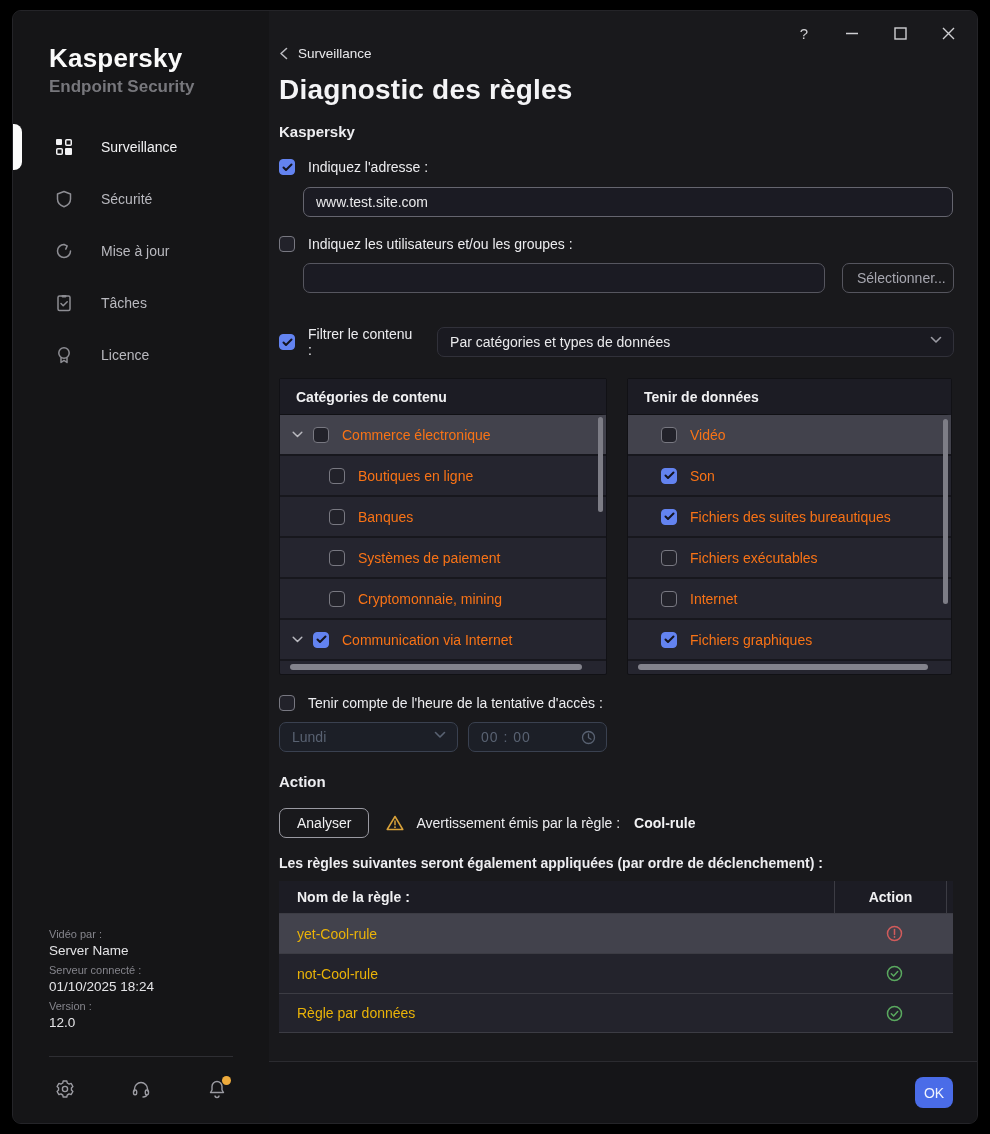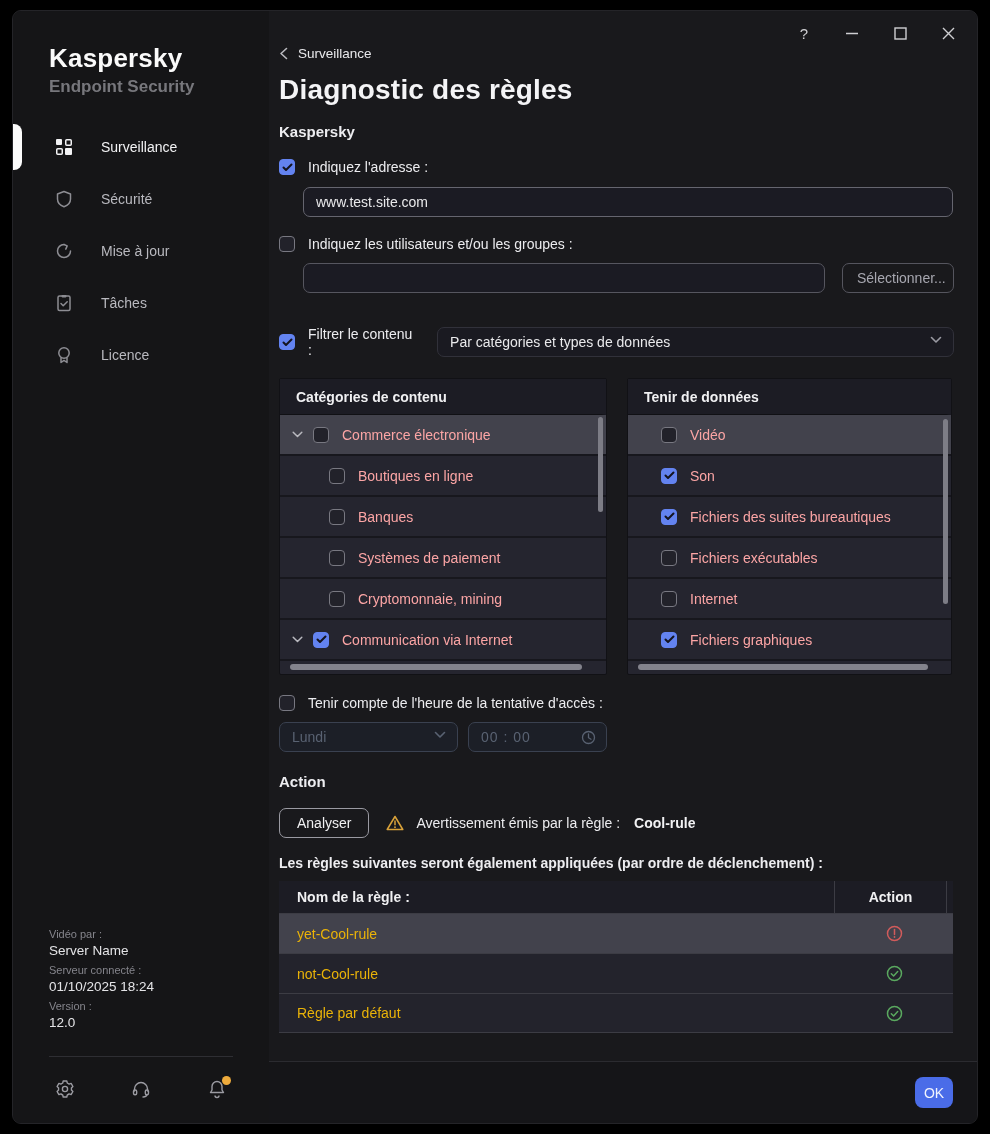--- a/index.html
+++ b/index.html
@@ -67,21 +67,21 @@
   .panel-head { height:36px; background:#1c1c24; display:flex; align-items:center; padding:0 16px;
     color:#f0f0f2; font-size:14px; font-weight:bold; border-right:5px solid #1c1c24; border-bottom:1px solid #101014; }
   .panel-body { position:relative; }
   .prow { height:41px; display:flex; align-items:center; border-bottom:2px solid #17171d; }
   .prow:last-child { border-bottom:none; }
   .prow.sel { background:#42424c; }
   .prow .chev { width:14px; margin-left:12px; color:#b9b9bf; display:flex; }
   .prow .cb { margin-left:7px; }
   .prow.nochev .cb { margin-left:33px; }
   .prow.ind .cb { margin-left:49px; }
-  .prow .plabel { margin-left:13px; color:#fca5a5; font-size:14px; }
+  .prow .plabel { margin-left:13px; color:#f97316; font-size:14px; }
   .vscroll { position:absolute; right:3px; width:5px; border-radius:3px; background:#7d7d86; }
   .hscroll-area { height:13px; position:relative; }
   .hscroll { position:absolute; left:10px; top:3px; height:6px; border-radius:3px; background:#83838c; }
   
   .time-row { margin-top:20px; }
   .time-controls { margin-top:11px; display:flex; gap:10px; }
   .select.disabled { background:#1c1f27; border-color:#3a4150; color:#596272; }
   .select-day { width:179px; }
   .time-input { width:139px; background:#1c1f27; border:1px solid #3a4150; color:#596272; position:relative;
     height:30px; border-radius:7px; font-size:14px; display:flex; align-items:center; padding:0 12px; letter-spacing:1px; }
@@ -442,21 +442,21 @@
           <div class="rt-status">
             <span class="st-ico st-ok">
               <svg width="17" height="17" viewBox="0 0 17 17">
                   <circle cx="8.5" cy="8.5" r="7" fill="none" stroke="currentColor" stroke-width="1.5"></circle>
                   <path d="M5.3 8.7 L7.6 11 L11.7 6.6" fill="none" stroke="currentColor" stroke-width="1.5" stroke-linecap="round" stroke-linejoin="round"></path>
                 </svg>
             </span>
           </div>
         </div>
         <div class="rt-row">
-          <div class="rt-name">Règle par défaut</div>
+          <div class="rt-name">Règle par données</div>
           <div class="rt-status">
             <span class="st-ico st-ok">
               <svg width="17" height="17" viewBox="0 0 17 17">
                   <circle cx="8.5" cy="8.5" r="7" fill="none" stroke="currentColor" stroke-width="1.5"></circle>
                   <path d="M5.3 8.7 L7.6 11 L11.7 6.6" fill="none" stroke="currentColor" stroke-width="1.5" stroke-linecap="round" stroke-linejoin="round"></path>
                 </svg>
             </span>
           </div>
         </div>
       </div>

